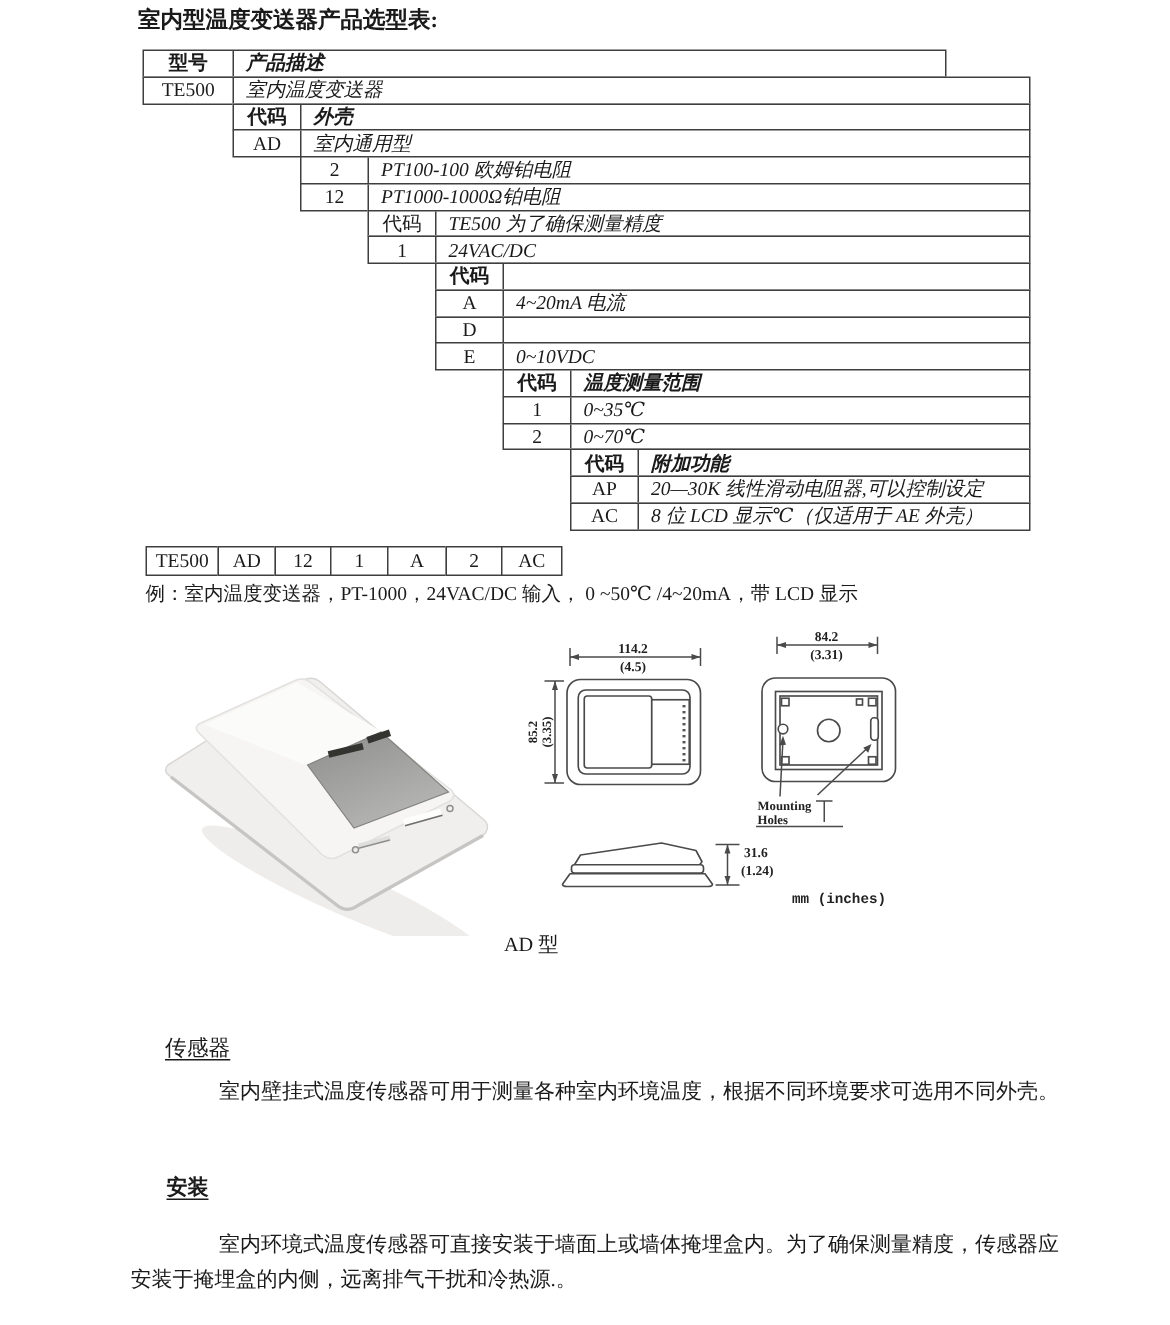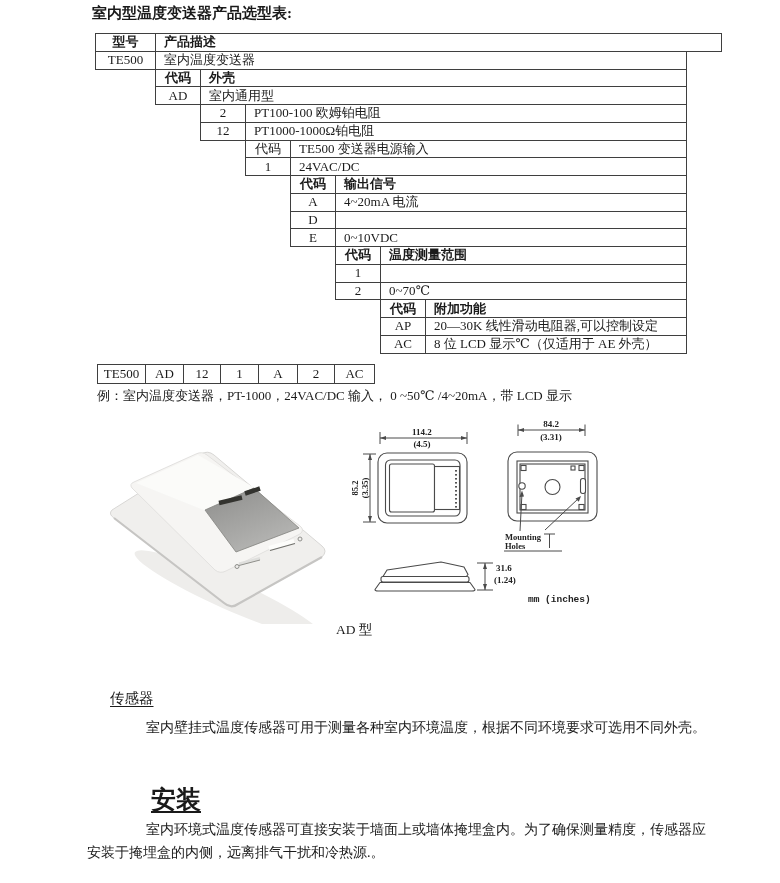--- a/index.html
+++ b/index.html
@@ -6,47 +6,47 @@
   .canvas{position:relative;width:780px;height:883px;background:#ffffff;
           font-family:"Liberation Serif","DejaVu Serif",serif;color:#1a1a1a;overflow:hidden;}
   .abs{position:absolute;}
   .title{font-weight:bold;font-size:15px;white-space:nowrap;}
   .srow{position:absolute;display:flex;height:18.75px;border:1px solid #3f3f3f;
         box-sizing:border-box;background:#fff;font-size:13px;line-height:16px;}
   .srow.bold{font-weight:bold;}
   .scode{display:flex;align-items:center;justify-content:center;
          border-right:1px solid #3f3f3f;box-sizing:border-box;}
   .sdesc{flex:1;display:flex;align-items:center;padding-left:8px;
-         white-space:nowrap;overflow:hidden;}
+         white-space:nowrap;overflow:hidden;font-style:italic;}
   .exrow{display:flex;}
   .ecell{border:1px solid #3f3f3f;box-sizing:border-box;height:20px;background:#fff;
          display:flex;align-items:center;justify-content:center;font-size:13px;}
   .ecell + .ecell{margin-left:-1px;}
   .caption{font-size:13px;white-space:nowrap;}
   .body-text{font-size:14px;white-space:nowrap;}
   .h1{font-size:14.5px;font-weight:normal;text-decoration:underline;text-underline-offset:3px;}
-  .h2{font-size:25px;font-weight:bold;text-decoration:underline;text-underline-offset:3px;margin-left:40px;}
+  .h2{font-size:14px;font-weight:bold;text-decoration:underline;text-underline-offset:3px;}
   .model-label{font-size:13.5px;}
   svg text{font-family:"Liberation Serif","DejaVu Serif",serif;}
   .dimtxt{font-size:9px;font-weight:bold;fill:#222;}
   .dimtxt-s{font-size:8.5px;font-weight:bold;fill:#222;}
   .monotxt{font-family:"Liberation Mono","DejaVu Sans Mono",monospace;font-size:9.5px;font-weight:bold;fill:#222;}
   .dline{stroke:#4a4a4a;stroke-width:1;fill:none;}
   .dshape{stroke:#4a4a4a;stroke-width:1.1;fill:#ffffff;}
   .dhead{fill:#4a4a4a;stroke:none;}
 </style>
 </head>
 <body>
 
 <div class="canvas">
 
   <div class="abs title" style="left:92px;top:4px">室内型温度变送器产品选型表:</div>
 
   <div class="abs" style="left:95px;top:33px;width:592px;height:322px">
-      <div class="srow bold" style="left: 0px; top: 0px; width: 627px; text-align: center;">
+      <div class="srow bold" style="left: 0px; top: 0px; width: 536px; text-align: center;">
         <div class="scode" style="flex: 0 0 60px;">型号</div>
         <div class="sdesc">产品描述</div>
       </div>
       <div class="srow" style="left: 0px; top: 17.75px; width: 592px;">
         <div class="scode" style="flex: 0 0 60px;">TE500</div>
         <div class="sdesc">室内温度变送器</div>
       </div>
       <div class="srow bold" style="left: 60px; top: 35.5px; width: 532px;">
         <div class="scode" style="flex: 0 0 45px;">代码</div>
         <div class="sdesc">外壳</div>
@@ -58,47 +58,47 @@
       <div class="srow" style="left: 105px; top: 71px; width: 487px;">
         <div class="scode" style="flex: 0 0 45px;">2</div>
         <div class="sdesc">PT100-100 欧姆铂电阻</div>
       </div>
       <div class="srow" style="left: 105px; top: 88.75px; width: 487px;">
         <div class="scode" style="flex: 0 0 45px;">12</div>
         <div class="sdesc">PT1000-1000Ω铂电阻</div>
       </div>
       <div class="srow" style="left: 150px; top: 106.5px; width: 442px;">
         <div class="scode" style="flex: 0 0 45px;">代码</div>
-        <div class="sdesc">TE500 变送器电源输入</div>
+        <div class="sdesc">TE500 为了确保测量精度</div>
       </div>
       <div class="srow" style="left: 150px; top: 124.25px; width: 442px;">
         <div class="scode" style="flex: 0 0 45px;">1</div>
         <div class="sdesc">24VAC/DC</div>
       </div>
       <div class="srow bold" style="left: 195px; top: 142px; width: 397px;">
         <div class="scode" style="flex: 0 0 45px;">代码</div>
-        <div class="sdesc">输出信号</div>
       </div>
       <div class="srow" style="left: 195px; top: 159.75px; width: 397px;">
         <div class="scode" style="flex: 0 0 45px;">A</div>
         <div class="sdesc">4~20mA 电流</div>
       </div>
       <div class="srow" style="left: 195px; top: 177.5px; width: 397px;">
         <div class="scode" style="flex: 0 0 45px;">D</div>
       </div>
       <div class="srow" style="left: 195px; top: 195.25px; width: 397px;">
         <div class="scode" style="flex: 0 0 45px;">E</div>
         <div class="sdesc">0~10VDC</div>
       </div>
       <div class="srow bold" style="left: 240px; top: 213px; width: 352px;">
         <div class="scode" style="flex: 0 0 45px;">代码</div>
         <div class="sdesc">温度测量范围</div>
       </div>
       <div class="srow" style="left: 240px; top: 230.75px; width: 352px;">
         <div class="scode" style="flex: 0 0 45px;">1</div>
+        <div class="sdesc">0~35℃</div>
       </div>
       <div class="srow" style="left: 240px; top: 248.5px; width: 352px;">
         <div class="scode" style="flex: 0 0 45px;">2</div>
         <div class="sdesc">0~70℃</div>
       </div>
       <div class="srow bold" style="left: 285px; top: 266.25px; width: 307px;">
         <div class="scode" style="flex: 0 0 45px;">代码</div>
         <div class="sdesc">附加功能</div>
       </div>
       <div class="srow" style="left: 285px; top: 284px; width: 307px;">

